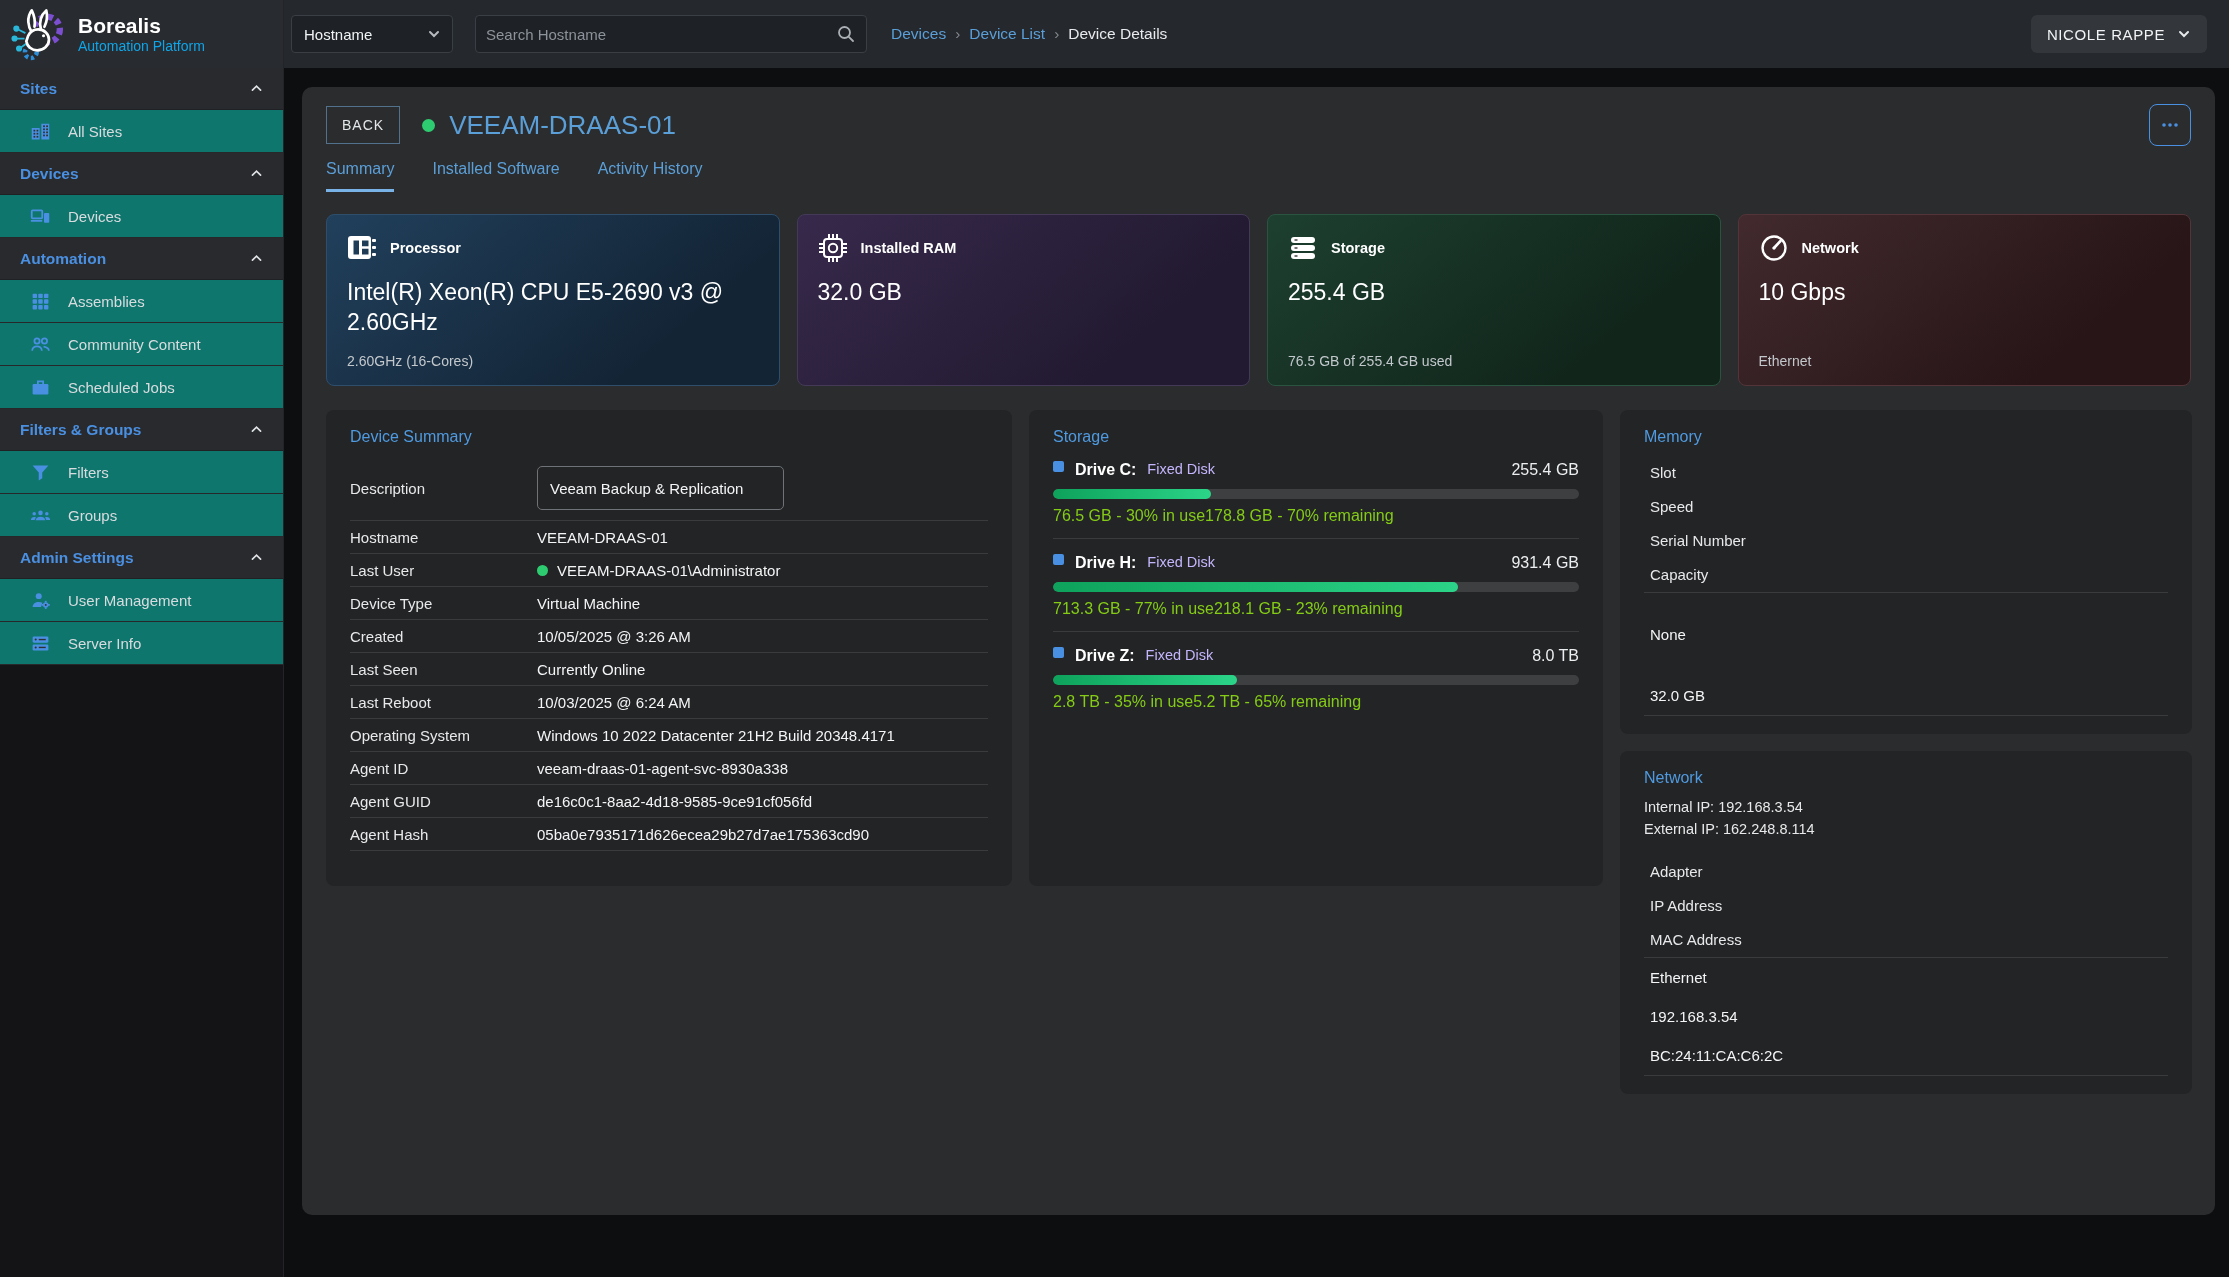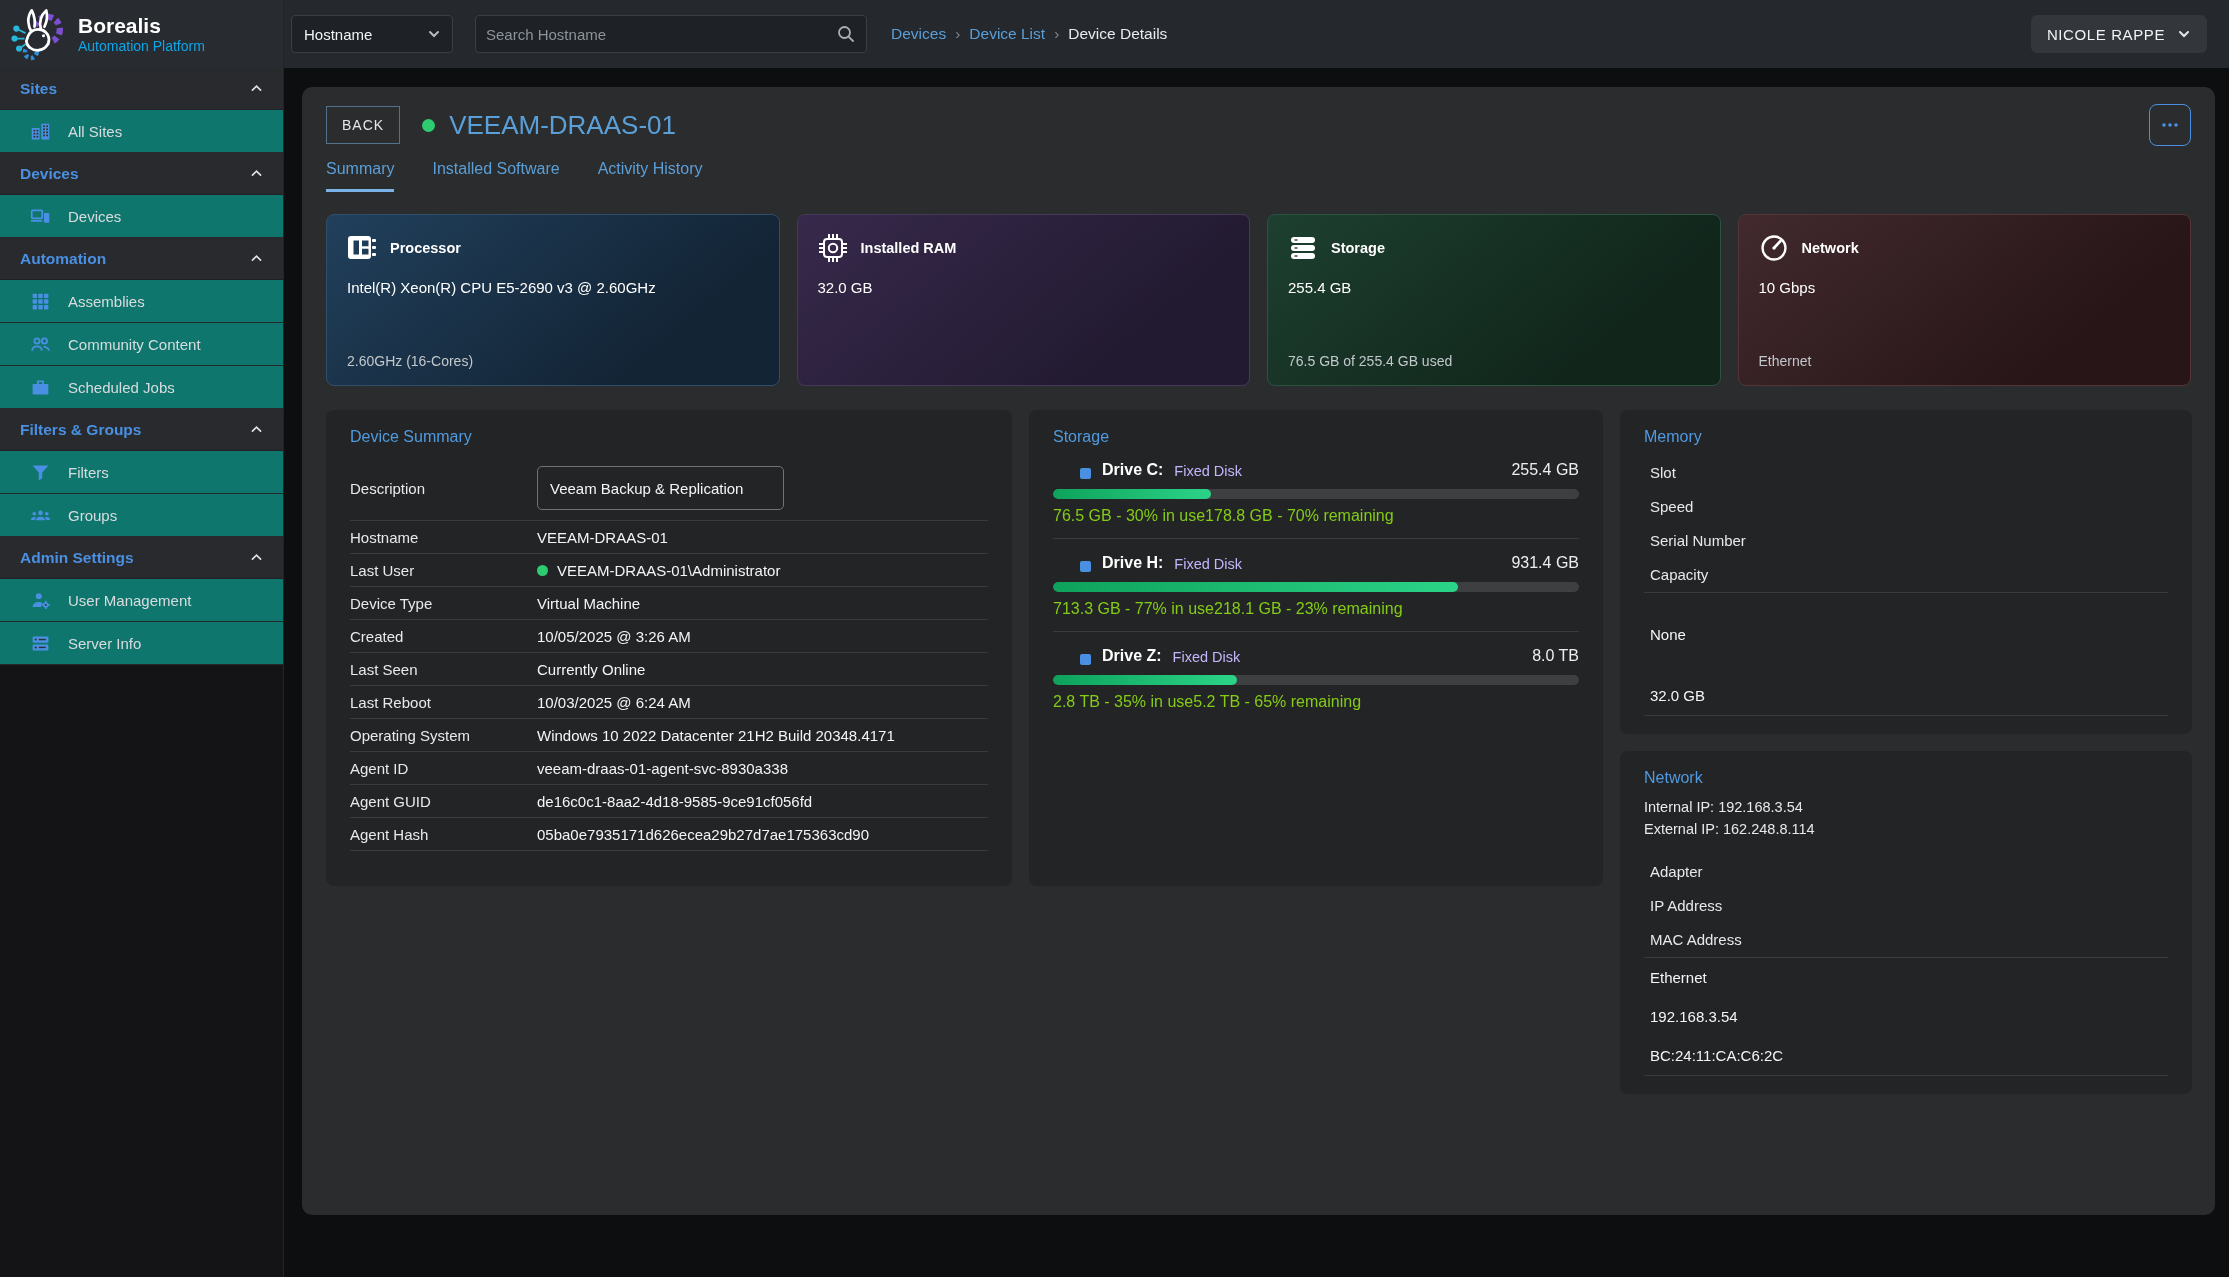--- a/index.html
+++ b/index.html
@@ -62,21 +62,21 @@
   
   .cards { margin-top:22px; display:flex; gap:17px; }
   .card { flex:1; height:172px; border-radius:8px; padding:18px 20px; position:relative; }
   .card-processor { background:linear-gradient(140deg,#21405c 0%,#132435 75%); border:1px solid #2e4e6c; }
   .card-ram { background:linear-gradient(140deg,#37294b 0%,#221a31 75%); border:1px solid #443a57; }
   .card-storage { background:linear-gradient(140deg,#1d4030 0%,#11251b 75%); border:1px solid #2a5340; }
   .card-network { background:linear-gradient(140deg,#422a2e 0%,#271517 75%); border:1px solid #533439; }
   .card-top { display:flex; align-items:center; gap:13px; }
   .card-top svg { width:30px; height:30px; }
   .card-label { font-size:14.5px; font-weight:bold; color:#ffffff; }
-  .card-value { margin-top:15px; font-size:15px; color:#ffffff; line-height:1.3; max-width:420px; }
+  .card-value { margin-top:15px; font-size:23px; color:#ffffff; line-height:1.3; max-width:420px; }
   .card-sub { position:absolute; left:20px; bottom:16px; font-size:14px; color:#c3c8cc; }
 
   
   .grid { margin-top:24px; display:grid; grid-template-columns:686px 574px 572px; gap:17px; align-items:start; }
   .subpanel { background:#232425; border-radius:8px; padding:18px 24px; }
   .subpanel-title { font-size:16px; color:#4f9ae0; }
 
   
   .summary-panel { height:476px; }
   .kv-table { margin-top:10px; }
@@ -86,21 +86,21 @@
   .kv-value { font-size:15px; color:#f4f5f6; display:flex; align-items:center; }
   .online-dot { width:11px; height:11px; border-radius:50%; background:#2ecc71; margin-right:9px; flex:0 0 auto; }
   .desc-input { width:247px; height:44px; background:transparent; border:1px solid #6f7276; border-radius:5px;
                 color:#f4f5f6; font-size:15px; padding:0 12px; font-family:"Liberation Sans", sans-serif;
                 white-space:nowrap; overflow:hidden; }
 
   
   .storage-panel { height:476px; }
   .drive-block { padding:15px 0 13px; border-bottom:1px solid #3a3b3d; }
   .drive-block.last { border-bottom:none; }
-  .drive-head { display:flex; align-items:flex-end;margin-left:27px; }
+  .drive-head { display:flex; align-items:flex-start; }
   .drive-square { width:11px; height:11px; background:#4a90e2; border-radius:2px; flex:0 0 auto; }
   .drive-name { margin-left:11px; font-size:16px; font-weight:bold; color:#ffffff; }
   .drive-type { margin-left:11px; font-size:14.5px; color:#c4b5fd; }
   .drive-size { margin-left:auto; font-size:16px; color:#eceff1; }
   .drive-bar { margin-top:10px; height:10px; background:#3d3f41; border-radius:6px; overflow:hidden; }
   .drive-fill { height:100%; border-radius:6px; background:linear-gradient(90deg,#0ea25c,#2bd488); }
   .drive-foot { margin-top:8px; display:flex; font-size:16px; color:#84cc16; }
 
   
   .mini-table { margin-top:10px; width:100%; }

